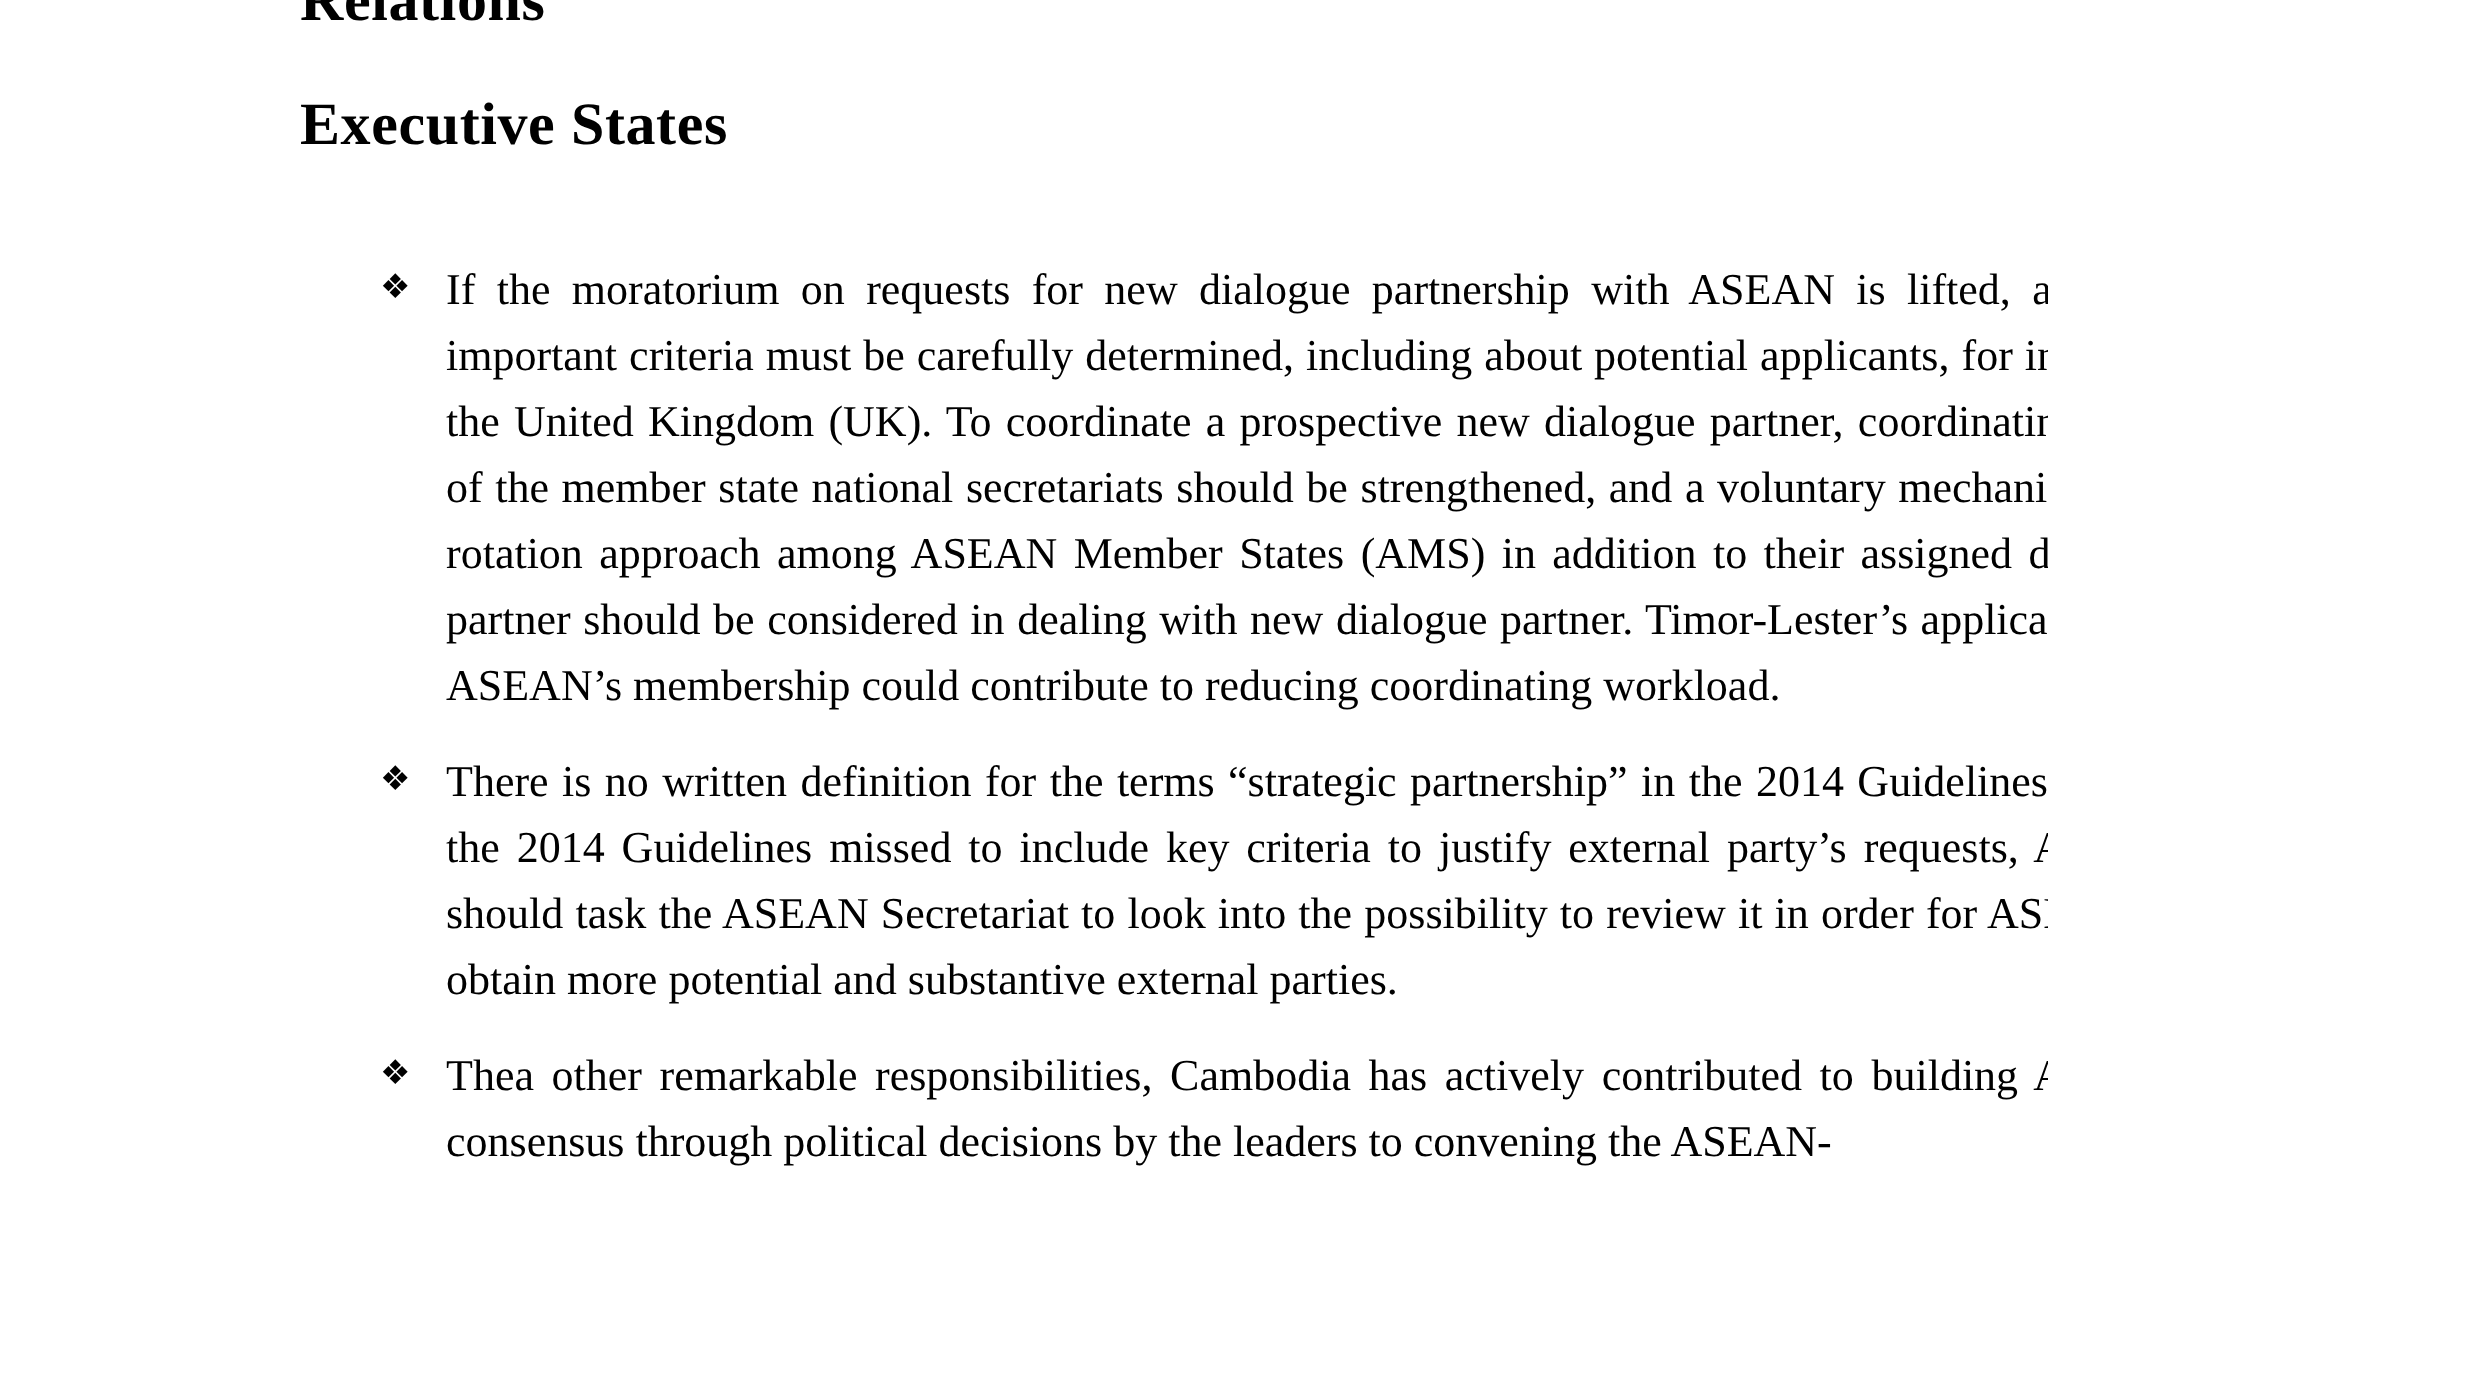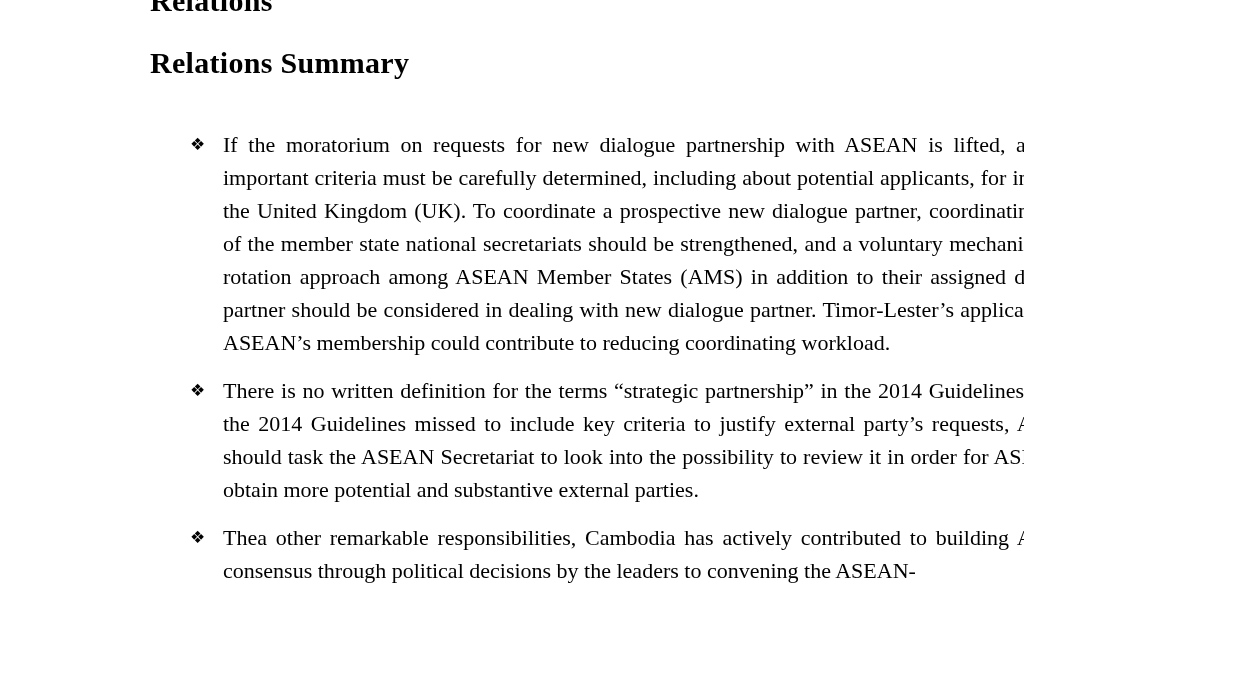--- a/index.html
+++ b/index.html
@@ -65,21 +65,21 @@
 </style>
 </head>
 <body>
 
 <div class="page">
   <div class="content">
 
     <h1 class="doc-title">Relations</h1>
 
 
-    <h2 class="section-heading">Relations Summary</h2>
+    <h2 class="section-heading">Executive States</h2>
 
     <div class="bullet-list">
 
       <div class="bullet-item">
         <span class="bullet">❖</span>
         <p class="bullet-text">If the moratorium on requests for new dialogue partnership with ASEAN is lifted, a set of important criteria must be carefully determined, including about potential applicants, for instance, the United Kingdom (UK). To coordinate a prospective new dialogue partner, coordinating roles of the member state national secretariats should be strengthened, and a voluntary mechanism or a rotation approach among ASEAN Member States (AMS) in addition to their assigned dialogue partner should be considered in dealing with new dialogue partner. Timor-Lester’s application for ASEAN’s membership could contribute to reducing coordinating workload.</p>
       </div>
 
       <div class="bullet-item">
         <span class="bullet">❖</span>

